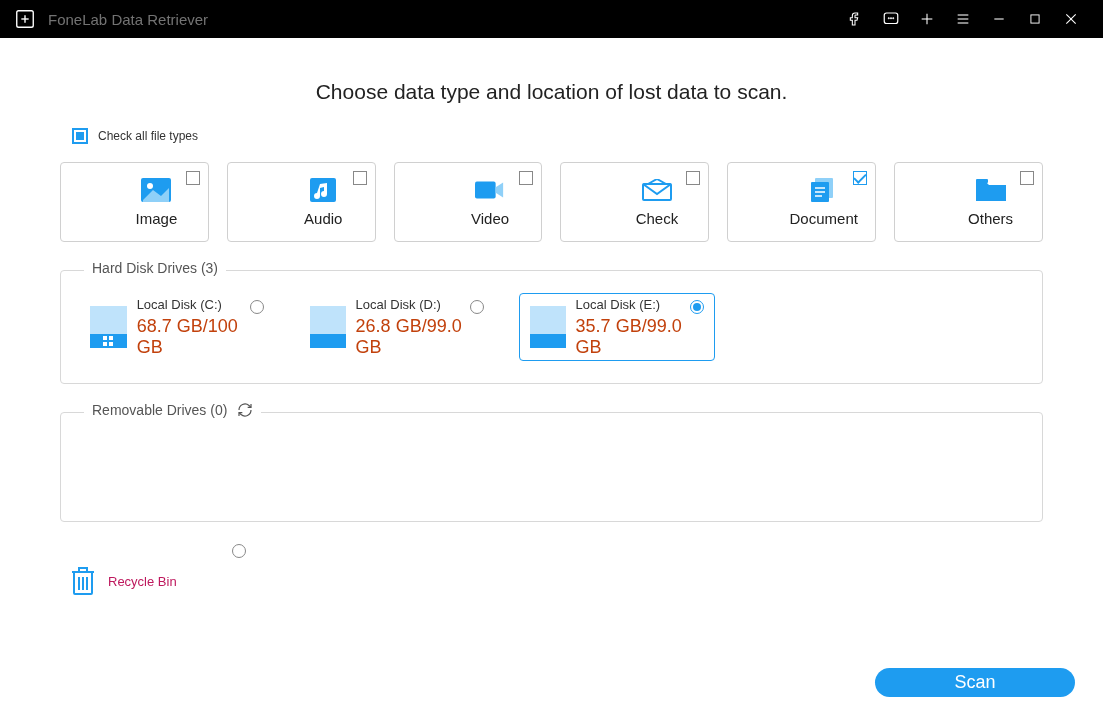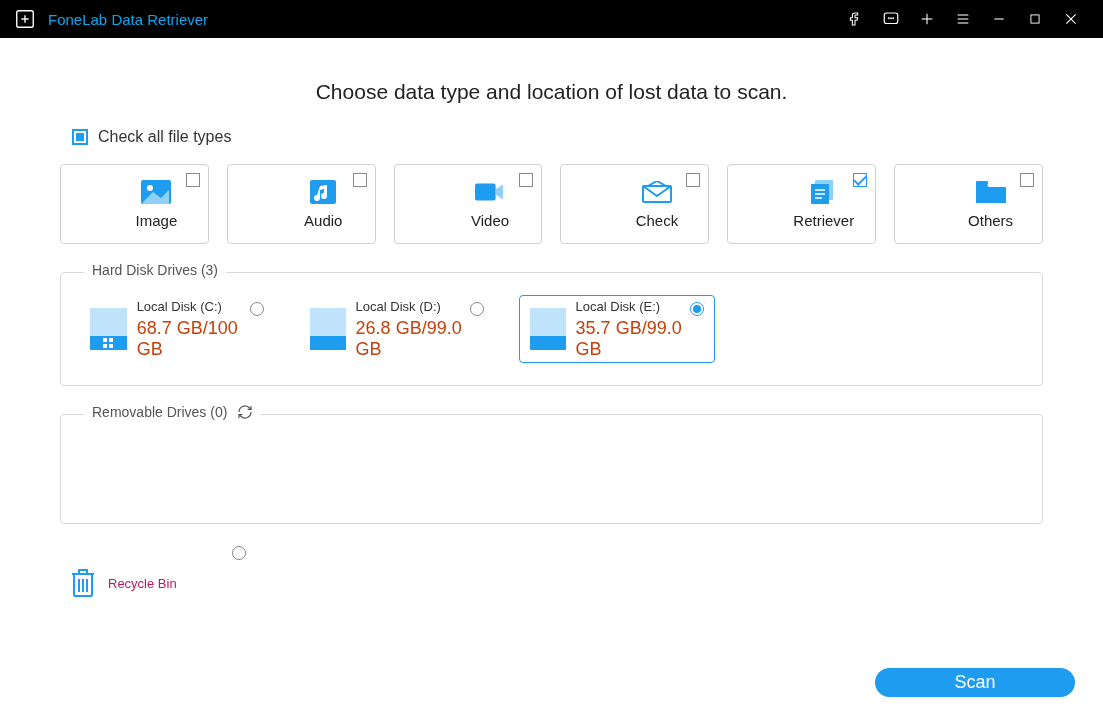--- a/index.html
+++ b/index.html
@@ -10,21 +10,21 @@
     height: 723px;
     overflow: hidden;
     color: #333;
   }
   .titlebar {
     height: 38px;
     background: #000;
     display: flex;
     align-items: center;
     padding: 0 14px;
-    color: #0ea5e9;
+    color: #737373;
   }
   .titlebar-logo {
     width: 22px; height: 22px;
     display: flex; align-items: center; justify-content: center;
     margin-right: 12px;
   }
   .titlebar-title { font-size: 15px; font-weight: 400; flex: 0 0 auto; }
   .titlebar-spacer { flex: 1; }
   .titlebar-btn {
     width: 36px; height: 38px;
@@ -43,21 +43,21 @@
     margin-top: 42px;
     margin-bottom: 24px;
     font-weight: 400;
   }
   .check-all-row {
     display: flex;
     align-items: center;
     gap: 10px;
     margin-left: 12px;
     margin-bottom: 18px;
-    font-size: 16px;
+    font-size: 12px;
     color: #333;
   }
   .check-all-box {
     width: 16px; height: 16px;
     border: 2px solid #1e9cf0;
     display: flex; align-items: center; justify-content: center;
     cursor: pointer;
   }
   .check-all-inner {
     width: 8px; height: 8px; background: #1e9cf0;
@@ -322,21 +322,21 @@
       <div class="cb checked"></div>
       <div class="type-icon">
         <svg width="26" height="24" viewBox="0 0 26 24">
             <rect x="4" y="0" width="18" height="20" rx="1" fill="#8fd0f8"></rect>
             <rect x="0" y="4" width="18" height="20" rx="1" fill="#1e9cf0"></rect>
             <line x1="4" y1="10" x2="14" y2="10" stroke="#fff" stroke-width="1.5"></line>
             <line x1="4" y1="14" x2="14" y2="14" stroke="#fff" stroke-width="1.5"></line>
             <line x1="4" y1="18" x2="11" y2="18" stroke="#fff" stroke-width="1.5"></line>
           </svg>
       </div>
-      <div class="type-label">Retriever</div>
+      <div class="type-label">Document</div>
     </div>
 
     <div class="type-card">
       <div class="cb"></div>
       <div class="type-icon">
         <svg width="30" height="22" viewBox="0 0 30 22">
             <path d="M0 3 L10 3 L13 6 L30 6 L30 22 L0 22 Z" fill="#1e9cf0"></path>
             <rect x="0" y="0" width="12" height="4" rx="1" fill="#1e9cf0"></rect>
           </svg>
       </div>

